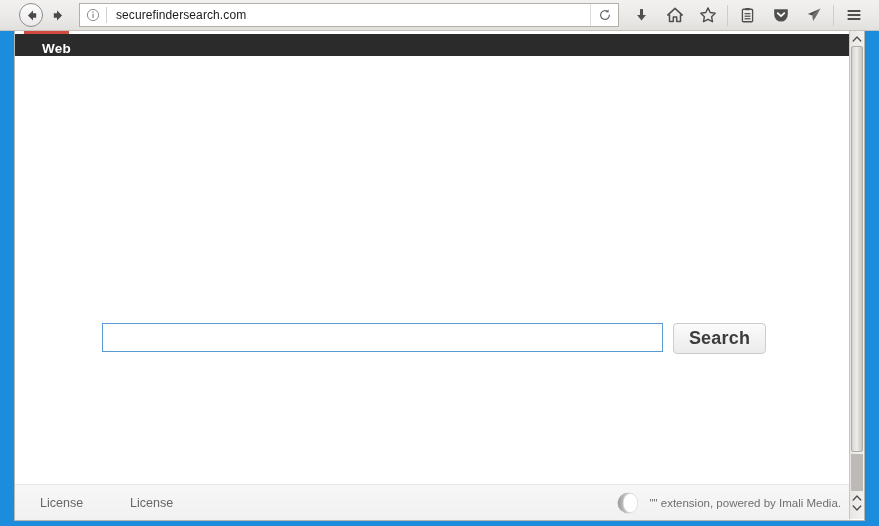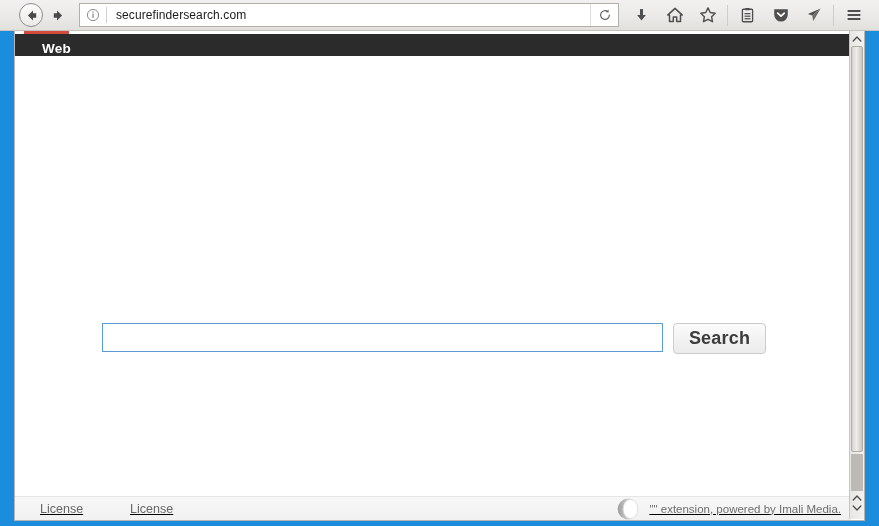--- a/index.html
+++ b/index.html
@@ -231,28 +231,27 @@
     z-index: 6;
     pointer-events: none;
   }
 
   
   #page-footer {
     position: absolute;
     left: 0;
     bottom: 0;
     width: 836px;
-    height: 24px;
+    height: 36px;
     background: linear-gradient(to bottom, #f7f7f7 0%, #f1f1f1 100%);
     border-top: 1px solid #e6e6e6;
     box-sizing: border-box;
     display: flex;
     align-items: center;
     z-index: 7;
-    text-decoration: underline;
   }
   .footer-link {
     font-size: 12.5px;
     color: #676767;
     text-decoration: none;
     cursor: pointer;
   }
   #footer-link-license { margin-left: 25px; }
   #footer-link-privacy { margin-left: 47px; }
 

